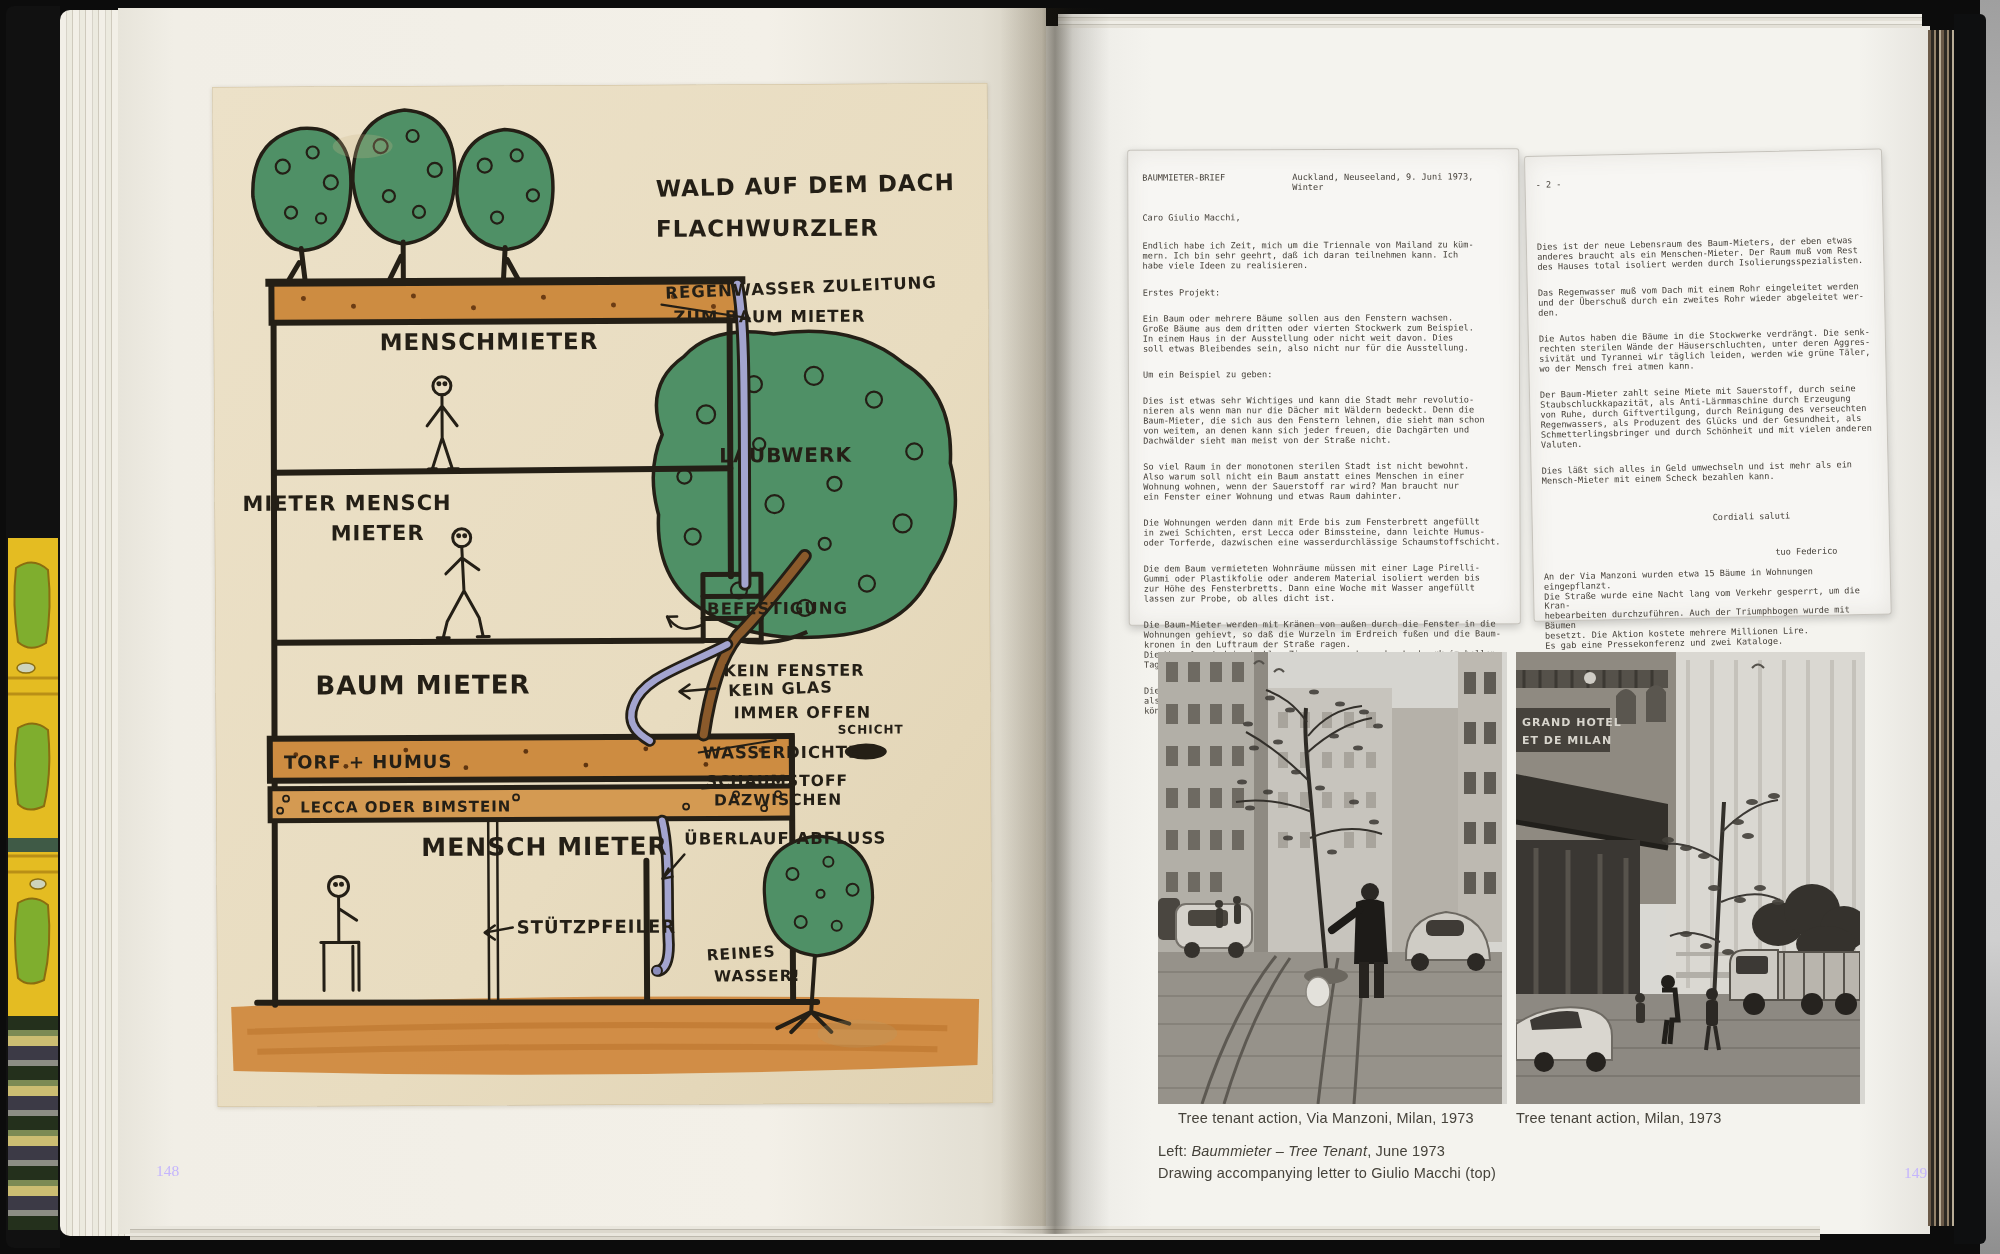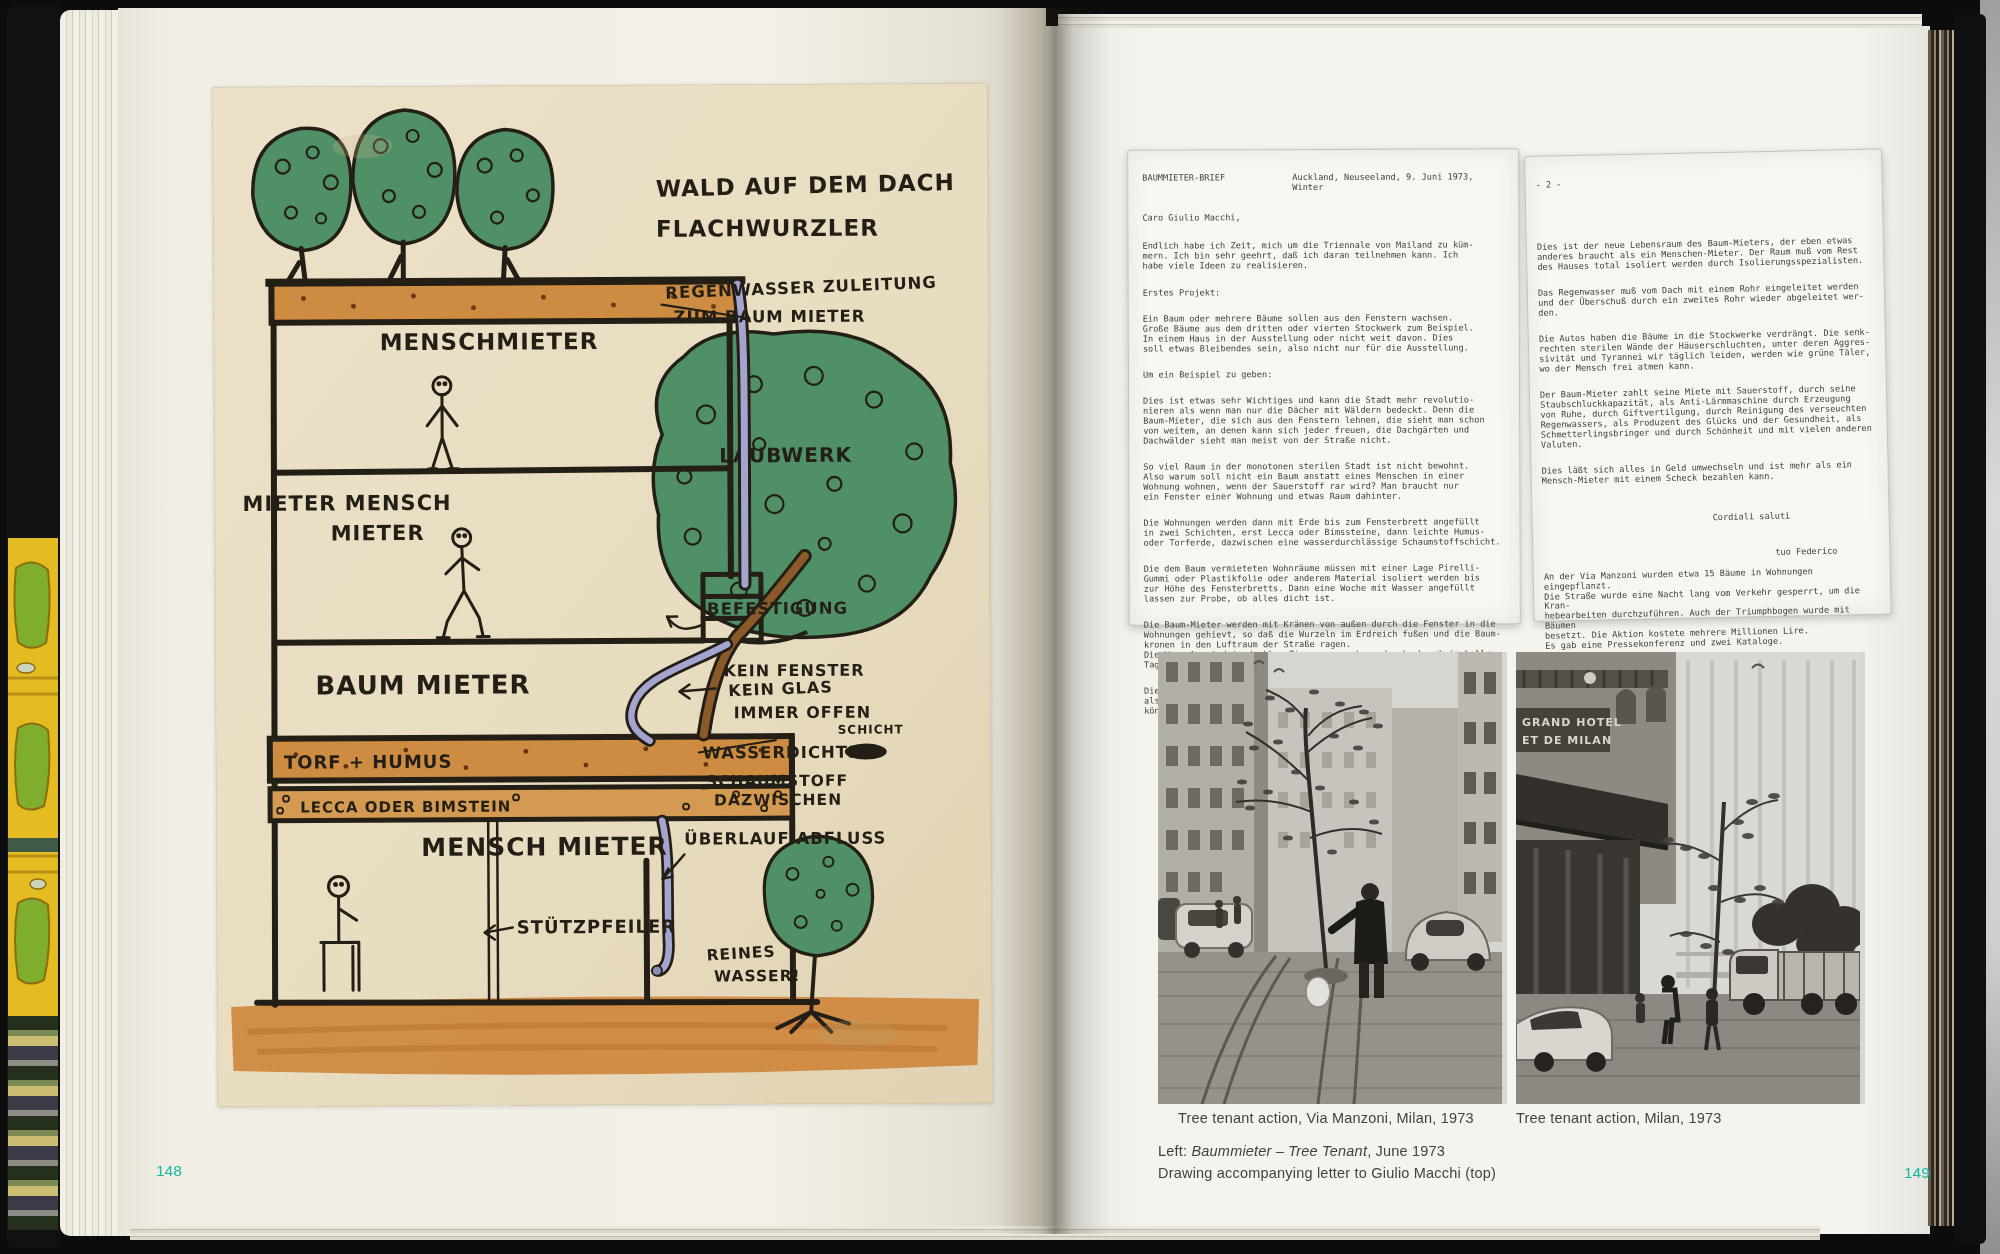--- a/index.html
+++ b/index.html
@@ -51,21 +51,21 @@
   .closing2{margin:16px 0 0 232px;}
   .ps{margin-top:28px;}
 
   
   .photo{top:652px;width:349px;height:452px;overflow:hidden;background:#d8d7d2;}
   .photoL{left:1158px;} .photoR{left:1516px;}
   .cap{color:#45423a;font-size:14.5px;letter-spacing:.2px;}
   .capL{left:1158px;top:1110px;width:420px;margin-left:20px;}
   .capR{left:1516px;top:1110px;width:420px;}
   .credit{left:1158px;top:1140px;width:460px;line-height:22px;}
-  .pn{color:#14b8a6;font-size:15.5px;}
+  .pn{color:#c4b5fd;font-size:15.5px;font-family:Liberation Serif, serif;}
   .pnL{left:156px;top:1162px;} .pnR{left:1904px;top:1164px;}
 
   
   .ink{stroke:#241f16;fill:none;stroke-linecap:round;stroke-linejoin:round;}
   text.hand{font-family:"DejaVu Sans","Liberation Sans",sans-serif;font-weight:700;
        fill:#241f16;letter-spacing:1px;}
 </style>
 </head>
 <body>
 

